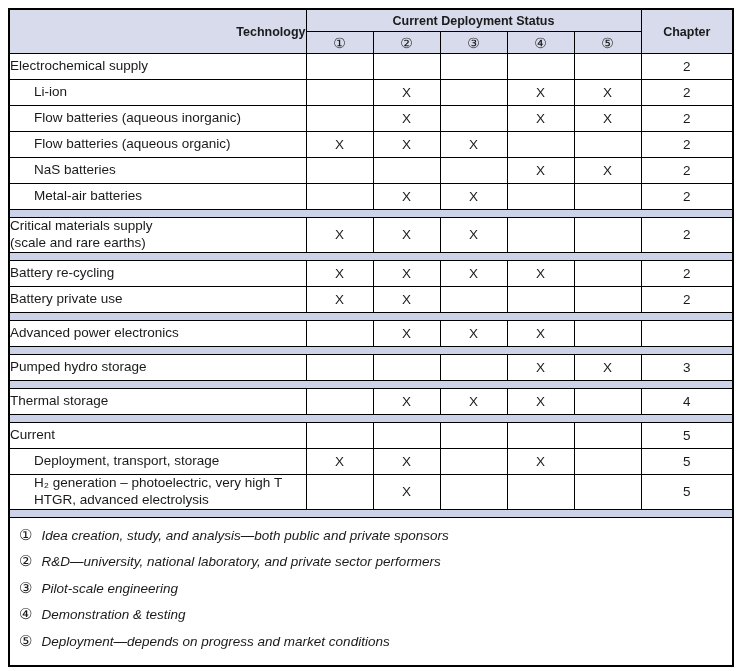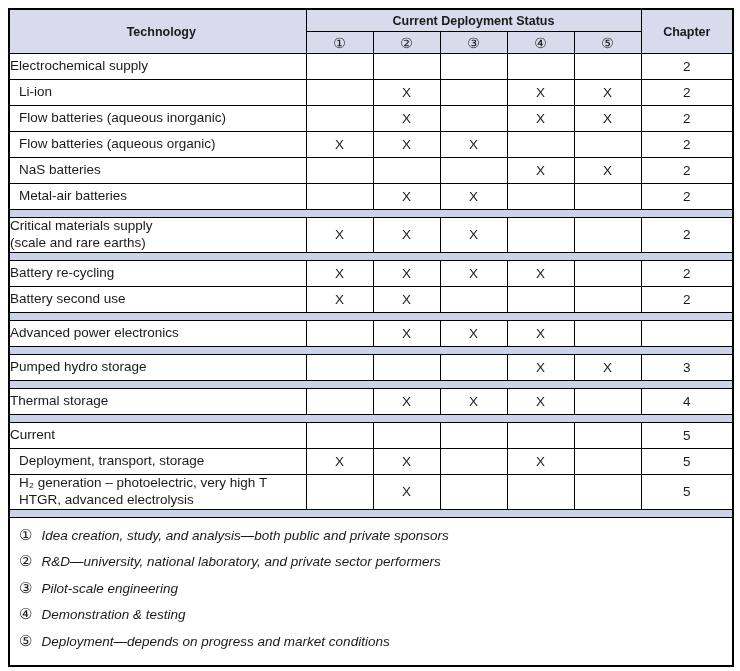--- a/index.html
+++ b/index.html
@@ -38,35 +38,35 @@
   thead th {
     background: #d7dbec;
     font-size: 12.5px;
     font-weight: bold;
     text-align: center;
     vertical-align: middle;
   }
   thead tr.hdr-top th { height: 21px; }
   thead tr.hdr-sub th { height: 21px; font-weight: normal; font-size: 14px; }
   thead th.tech-hdr {
-    text-align: center;
+    text-align: right;
     padding-left: 7px;
   }
 
   tbody td {
     height: 25px;
     font-size: 13.5px;
     vertical-align: middle;
     background: #ffffff;
   }
   td.tech-cell {
     text-align: left;
     padding: 2px 4px 2px 7px;
   }
-  tr.indent td.tech-cell { padding-left: 9px; margin-top: 19px; }
+  tr.indent td.tech-cell { padding-left: 24px; margin-top: 19px; }
   .tech-label { white-space: pre-line; line-height: 1.25; display: block; }
   td.mark, td.chapter-cell {
     text-align: center;
     font-size: 13.5px;
   }
   tr.sep td {
     height: 7px;
     background: #ccd3e8;
     padding: 0;
     line-height: 0;
@@ -220,21 +220,21 @@
     <td class="mark">X</td>
     <td class="mark">X</td>
     <td class="mark">X</td>
     <td class="mark">X</td>
     <td class="mark"></td>
     <td class="chapter-cell">2</td>
   </tr>
 
   <tr>
     <td class="tech-cell">
-      <span class="tech-label">Battery second use</span>
+      <span class="tech-label">Battery private use</span>
     </td>
     <td class="mark">X</td>
     <td class="mark">X</td>
     <td class="mark"></td>
     <td class="mark"></td>
     <td class="mark"></td>
     <td class="chapter-cell">2</td>
   </tr>
 
   <tr class="sep">

